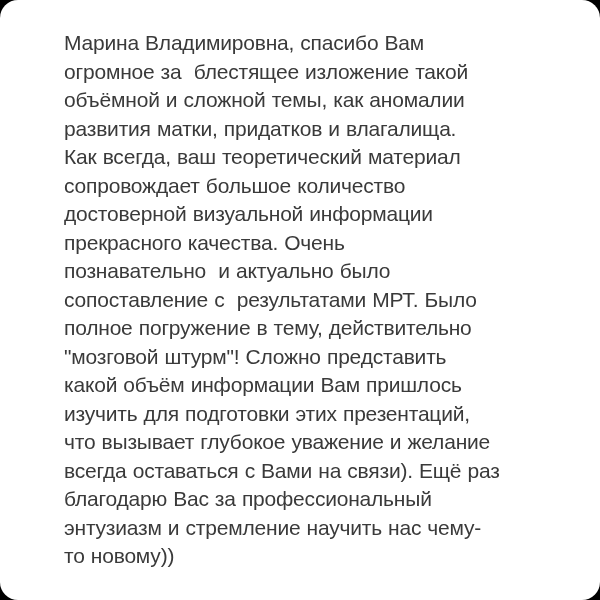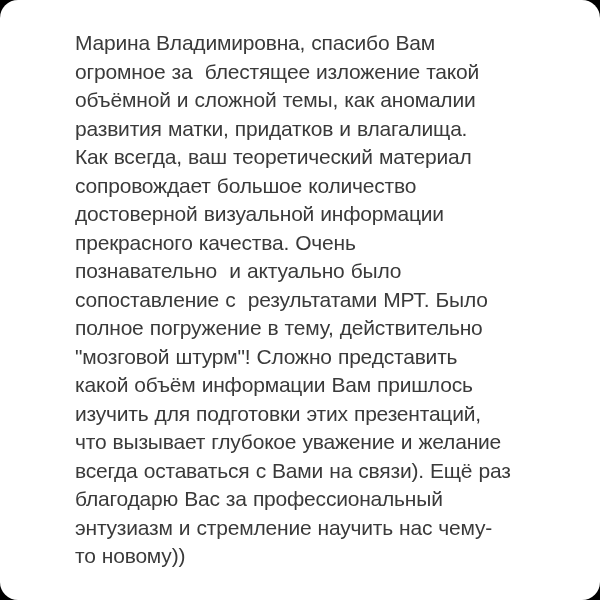--- a/index.html
+++ b/index.html
@@ -22,21 +22,21 @@
     left: 0;
     top: 0;
     width: 600px;
     height: 600px;
     background: #ffffff;
     border-radius: 18px;
     box-sizing: border-box;
   }
   .testimonial-text {
     position: absolute;
-    left: 75px;
+    left: 64px;
     top: 29px;
     width: 492px;
     font-size: 21px;
     line-height: 28.5px;
     color: #3a3a3a;
     white-space: pre-wrap;
     letter-spacing: -0.2px;
     word-spacing: 0.5px;
   }
 </style>

